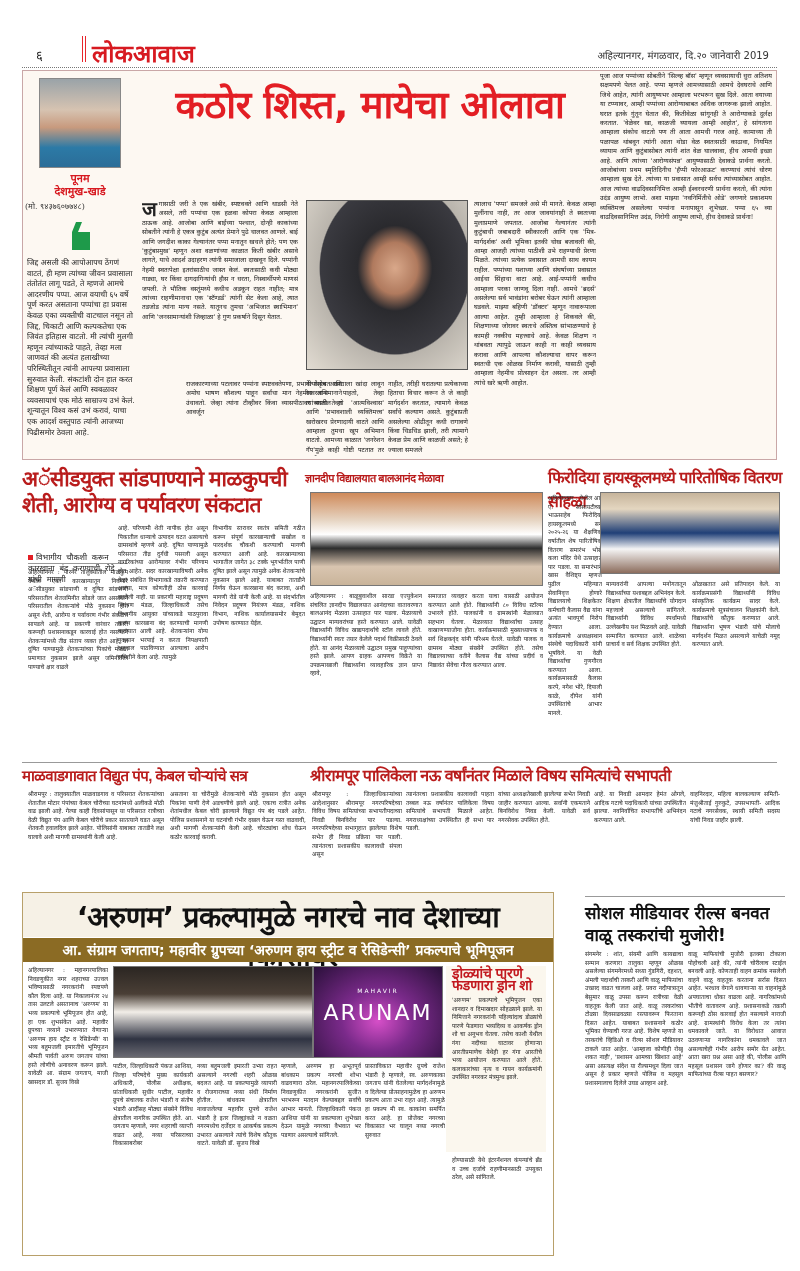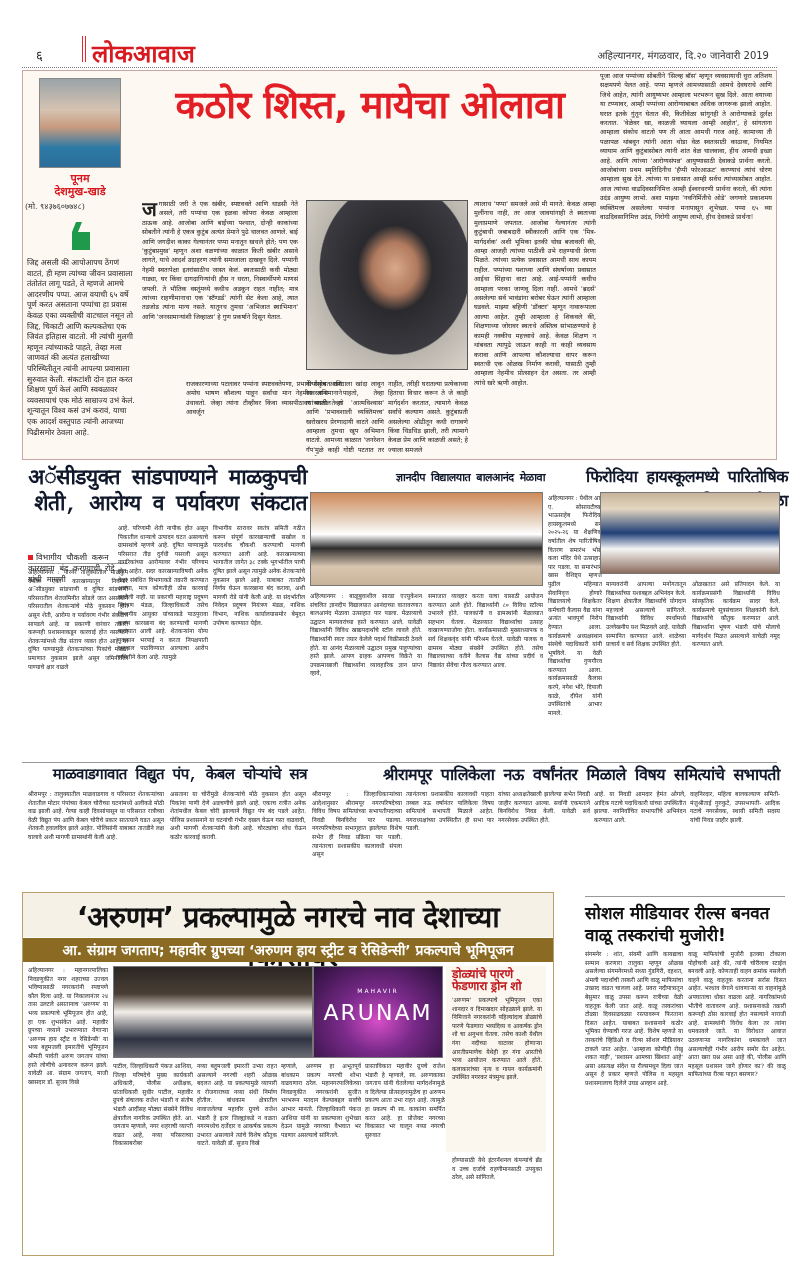--- a/index.html
+++ b/index.html
@@ -16,33 +16,33 @@
   .author-name { position: absolute; left: 25px; top: 172px; width: 110px; text-align: center; color: #d71920; font-family: "DejaVu Sans", sans-serif; font-weight: bold; font-size: 11px; line-height: 13px; }
   .author-phone { position: absolute; left: 25px; top: 200px; width: 110px; text-align: left; font-size: 8px; color: #333; }
   .quote-mark { position: absolute; left: 70px; top: 222px; width: 20px; height: 28px; }
   .quote-text { position: absolute; left: 27px; top: 258px; width: 108px; font-size: 7.6px; line-height: 10.6px; color: #222; text-align: left; }
 
   .lead-headline { position: absolute; left: 140px; top: 82px; width: 460px; text-align: center; color: #e31e24; font-family: "DejaVu Sans", sans-serif; font-weight: bold; font-size: 38px; line-height: 46px; letter-spacing: -0.5px; }
   .lead-col { position: absolute; font-size: 6.4px; line-height: 9.4px; color: #222; text-align: justify; }
   .drop-cap { float: left; font-size: 20px; line-height: 18px; font-weight: bold; margin-right: 2px; color: #222; }
   .lead-photo { position: absolute; left: 306px; top: 200px; width: 162px; height: 170px; border: 1px solid #555; background: radial-gradient(ellipse at 55% 40%, #d9a88a 0%, #b07a5e 18%, #2a2a2e 30%, #3a3a40 60%, #b9b4ac 61%, #e2dcd2 100%); }
 
-  .article-head { position: absolute; font-family: Liberation Mono, monospace; font-weight: bold; color: #0f172a; text-align: right; letter-spacing: -0.5px; }
+  .article-head { position: absolute; font-family: Liberation Sans, sans-serif; font-weight: bold; color: #b91c1c; text-align: left; letter-spacing: -0.5px; }
   .col { position: absolute; font-size: 5.9px; line-height: 8.6px; color: #222; text-align: justify; }
   .bullet-sub { position: absolute; left: 28px; top: 552px; width: 100px; font-family: Liberation Mono, monospace; font-size: 8px; line-height: 11px; color: #222; }
   .bullet-sq { display: inline-block; width: 5px; height: 5px; background: #e31e24; margin-right: 3px; vertical-align: middle; }
   .hr { position: absolute; height: 1px; background: #999; }
   .photo { position: absolute; border: 1px solid #777; }
 
   .arunam-box { position: absolute; left: 22px; top: 892px; width: 532px; height: 364px; border: 1px solid #b8a06a; background: #fff; }
   .arunam-head-bg { position: absolute; left: 23px; top: 893px; width: 530px; height: 44px; background: #f6f1e6; }
   .arunam-head { position: absolute; left: 23px; top: 896px; width: 530px; text-align: center; font-family: "DejaVu Sans", sans-serif; font-weight: bold; font-size: 29px; color: #111; letter-spacing: -0.5px; }
   .arunam-sub { position: absolute; left: 23px; top: 938px; width: 530px; height: 24px; background: #8b6b24; color: #fff; text-align: center; font-family: "DejaVu Sans", sans-serif; font-weight: bold; font-size: 14px; line-height: 24px; }
   .drone-box { position: absolute; left: 446px; top: 966px; width: 100px; height: 186px; background: #fbf7ee; }
-  .drone-title { position: absolute; left: 452px; top: 968px; width: 92px; font-family: Liberation Sans, sans-serif; font-weight: bold; font-size: 12px; line-height: 12px; color: #c2191f; }
+  .drone-title { position: absolute; left: 452px; top: 968px; width: 92px; font-family: Liberation Serif, serif; font-weight: bold; font-size: 14px; line-height: 12px; color: #c2191f; }
   .social-head { position: absolute; left: 585px; top: 902px; width: 205px; text-align: left; font-family: "DejaVu Sans", sans-serif; font-weight: bold; font-size: 17px; line-height: 22px; color: #111; }
 </style>
 </head>
 <body>
 
 <div class="page">
 
   <div class="masthead">
     <span class="page-no">६</span>
     <span class="mast-bar"></span>

